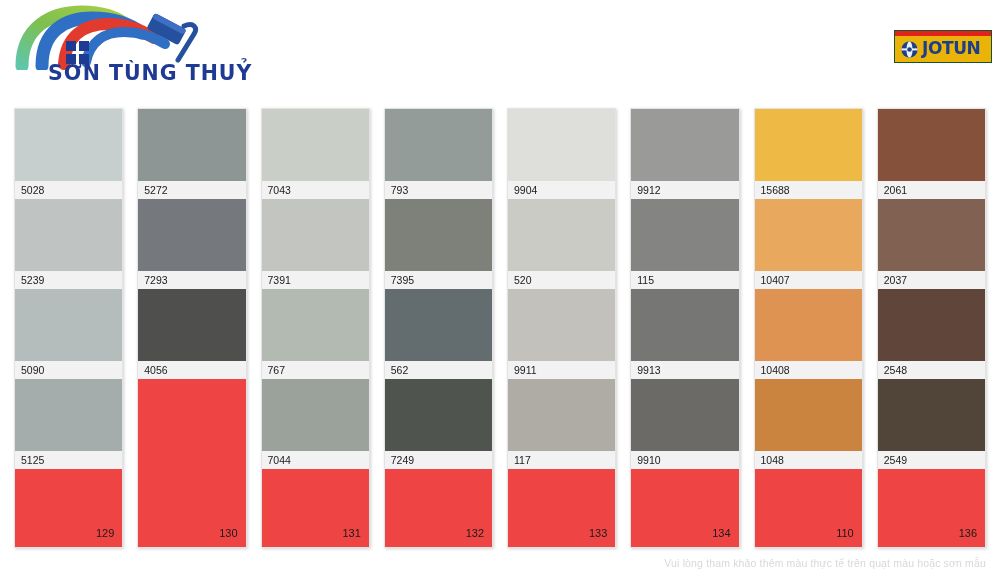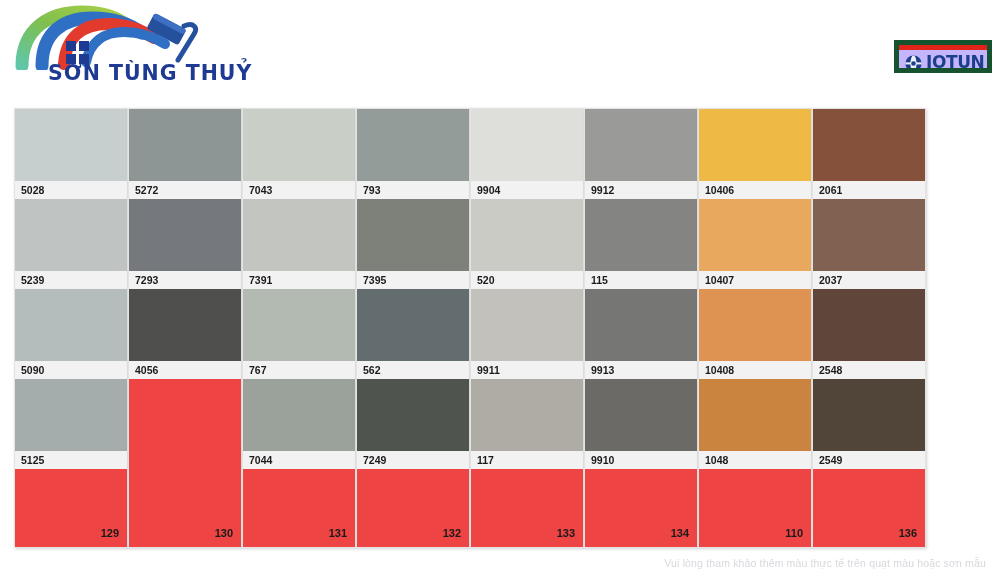--- a/index.html
+++ b/index.html
@@ -49,25 +49,25 @@
     font-weight: bold;
     letter-spacing: 1.0px;
     color: #1f3a93;
     white-space: nowrap;
     margin-left: 36px;
   }
 
   .jotun-logo {
     position: absolute;
     right: 8px;
-    top: 40px;
+    top: 30px;
     width: 98px;
     height: 33px;
-    background: #c4b5fd;
-    border: 5px solid #14532d;
+    background: #eab308;
+    border: 1px solid #14532d;
     box-sizing: border-box;
     overflow: hidden;
   }
   .jotun-topbar {
     position: absolute;
     left: 0;
     top: 0;
     width: 100%;
     height: 5px;
     background: #e2231a;
@@ -92,22 +92,21 @@
   }
 
   
   .grid {
     position: absolute;
     left: 14px;
     top: 108px;
     width: 972px;
     height: 440px;
     display: flex;
-    gap: 0;
-    font-weight: bold;
+    gap: 14px;
   }
 
   .card {
     width: 114px;
     background: #ffffff;
     border: 1px solid #e3e3e3;
     box-shadow: 1px 1px 3px rgba(0,0,0,0.18);
     box-sizing: border-box;
     display: flex;
     flex-direction: column;
@@ -319,21 +318,21 @@
         <div class="chip" style="background: rgb(107, 106, 103);"></div>
         <div class="chip-label">9910</div>
       </div>
       <div class="card-footer">
         <div class="page-no">134</div>
       </div>
     </div>
     <div class="card">
       <div class="swatch-block">
         <div class="chip" style="background: rgb(238, 185, 68);"></div>
-        <div class="chip-label">10406</div>
+        <div class="chip-label">15688</div>
       </div>
       <div class="swatch-block">
         <div class="chip" style="background: rgb(232, 169, 94);"></div>
         <div class="chip-label">10407</div>
       </div>
       <div class="swatch-block">
         <div class="chip" style="background: rgb(223, 147, 83);"></div>
         <div class="chip-label">10408</div>
       </div>
       <div class="swatch-block">

